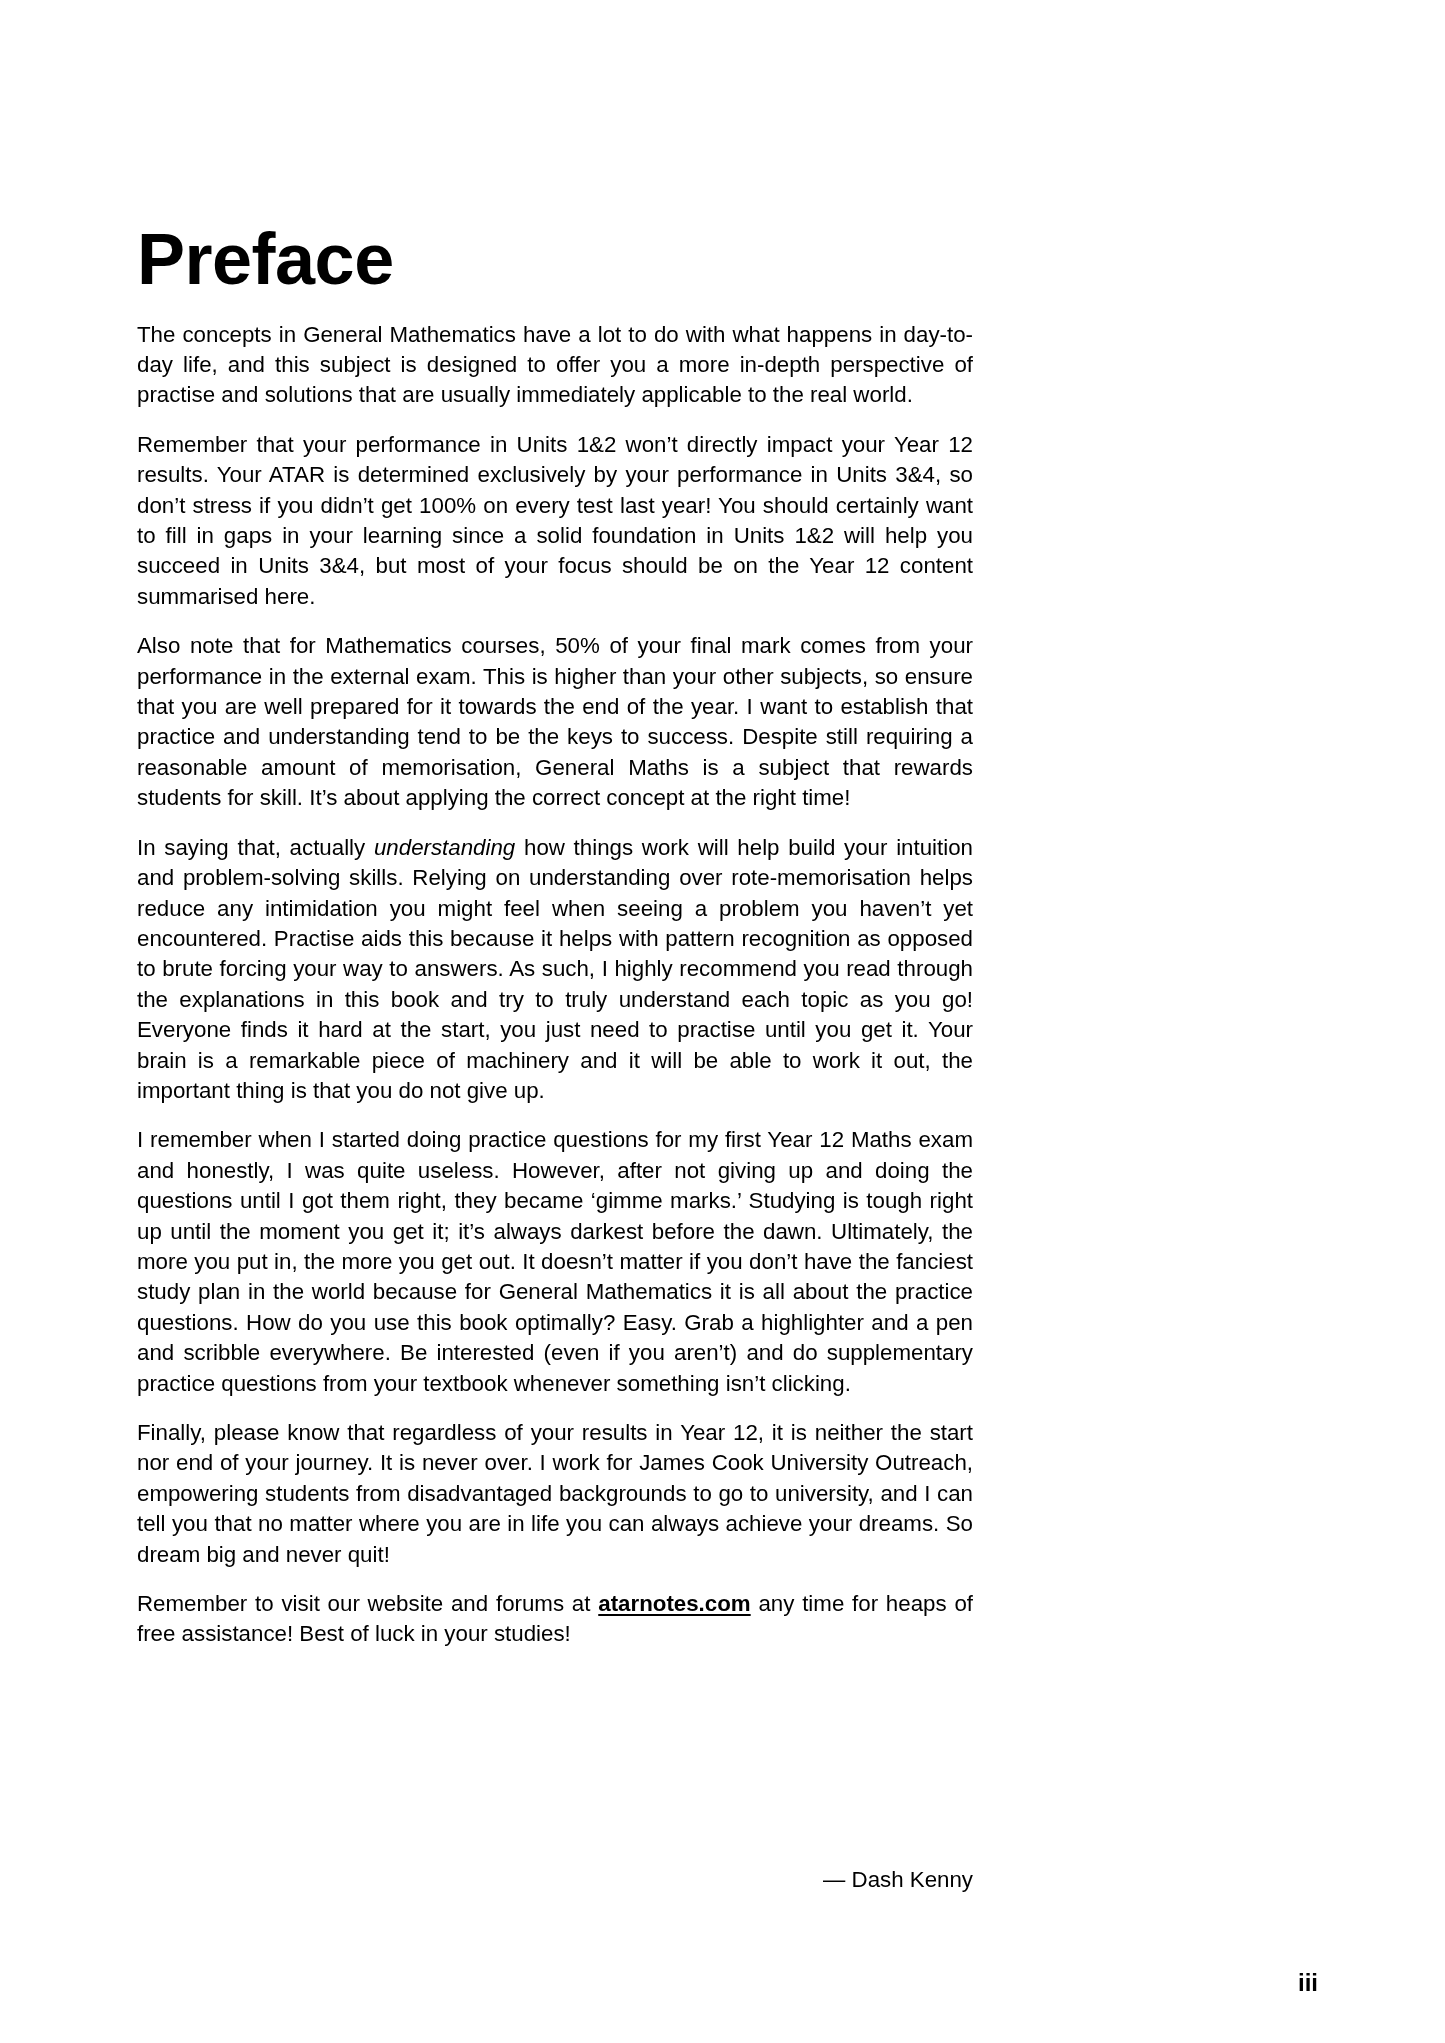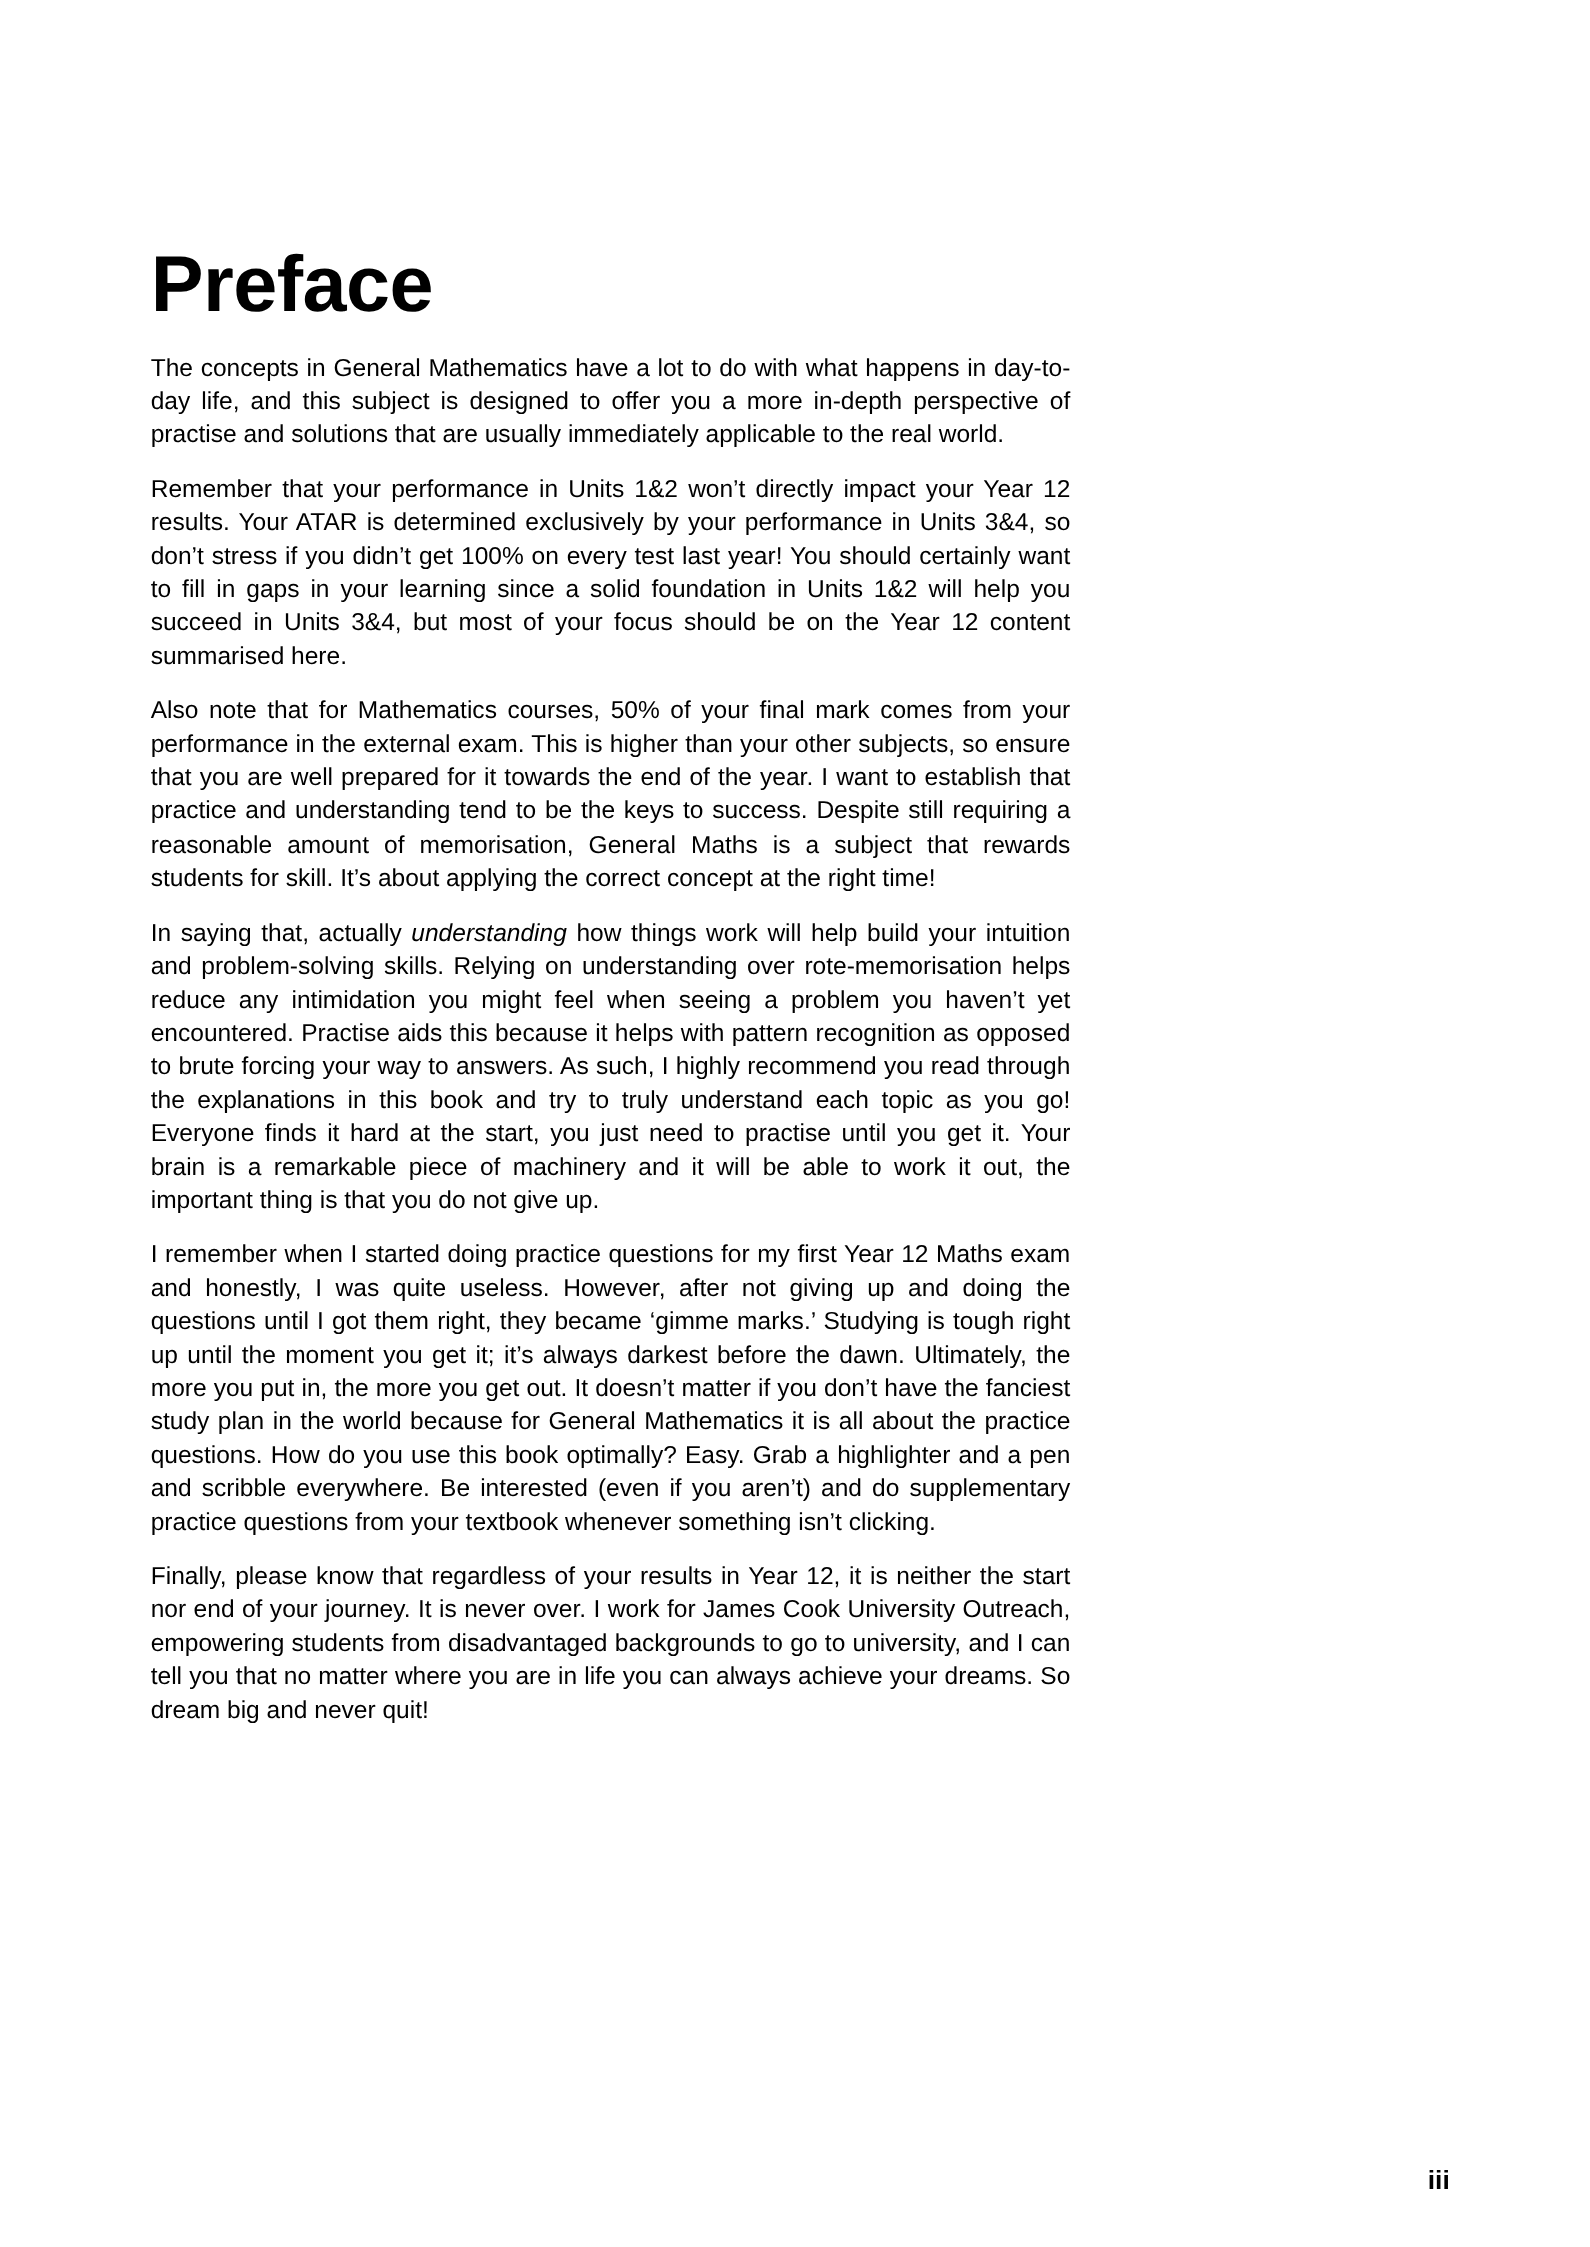--- a/index.html
+++ b/index.html
@@ -103,22 +103,24 @@
 
     <h1 class="page-title">Preface</h1>
 
     <div id="paragraphs-host">
         <p class="para"><span>The concepts in General Mathematics have a lot to do with what happens in day-to-day life, and this subject is designed to offer you a more in-depth perspective of practise and solutions that are usually immediately applicable to the real world.</span></p>
         <p class="para"><span>Remember that your performance in Units 1&amp;2 won’t directly impact your Year 12 results. Your ATAR is determined exclusively by your performance in Units 3&amp;4, so don’t stress if you didn’t get 100% on every test last year! You should certainly want to fill in gaps in your learning since a solid foundation in Units 1&amp;2 will help you succeed in Units 3&amp;4, but most of your focus should be on the Year 12 content summarised here.</span></p>
         <p class="para"><span>Also note that for Mathematics courses, </span><span class="b">50% of your final mark</span><span> comes from your performance in the external exam.  This is higher than your other subjects, so ensure that you are well prepared for it towards the end of the year. I want to establish that </span><span class="b">practice</span><span> and </span><span class="b">understanding</span><span> tend to be the keys to success.  Despite still requiring a reasonable amount of memorisation, General Maths is a subject that rewards students for skill. It’s about applying the correct concept at the right time!</span></p>
         <p class="para"><span>In saying that, actually </span><span class="i">understanding</span><span> how things work will help build your intuition and problem-solving skills. Relying on understanding over rote-memorisation helps reduce any intimidation you might feel when seeing a problem you haven’t yet encountered. Practise aids this because it helps with pattern recognition as opposed to brute forcing your way to answers.  As such, I highly recommend you read through the explanations in this book and try to truly understand each topic as you go! Everyone finds it hard at the start, you just need to practise until you get it. Your brain is a remarkable piece of machinery and it will be able to work it out, the important thing is that you do not give up.</span></p>
         <p class="para"><span>I remember when I started doing practice questions for my first Year 12 Maths exam and honestly, I was quite useless.  However, after not giving up and doing the questions until I got them right, they became ‘gimme marks.’ Studying is tough right up until the moment you get it; it’s always darkest before the dawn.  Ultimately, the more you put in, the more you get out. It doesn’t matter if you don’t have the fanciest study plan in the world because for General Mathematics it is all about the practice questions. How do you use this book optimally?  Easy. Grab a highlighter and a pen and scribble everywhere.  Be interested (even if you aren’t) and do supplementary practice questions from your textbook whenever something isn’t clicking.</span></p>
         <p class="para"><span>Finally, please know that regardless of your results in Year 12, it is neither the start nor end of your journey. It is never over. I work for James Cook University Outreach, empowering students from disadvantaged backgrounds to go to university, and I can tell you that no matter where you are in life you can always achieve your dreams. So dream big and never quit!</span></p>
+        <p class="para"><span>Remember to visit our website and forums at </span><a class="link" href="#">atarnotes.com</a><span> any time for heaps of free assistance! Best of luck in your studies!</span></p>
       </div>
 
   </div>
 
+  <div class="signature">— Dash Kenny</div>
 
   <div class="footer">
     <div class="footer-pagenum">iii</div>
   </div>
 
 </div>
 
 </body></html>

